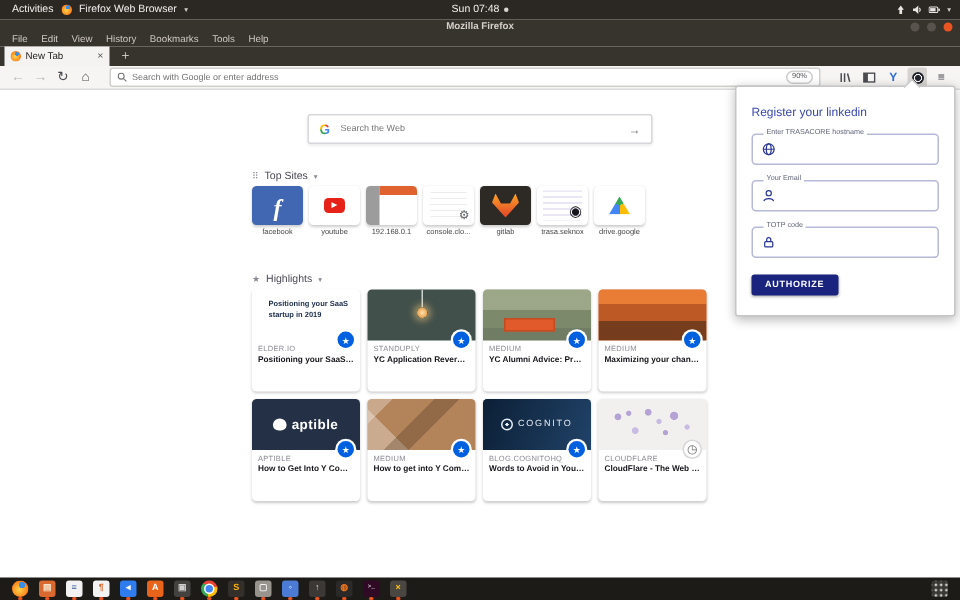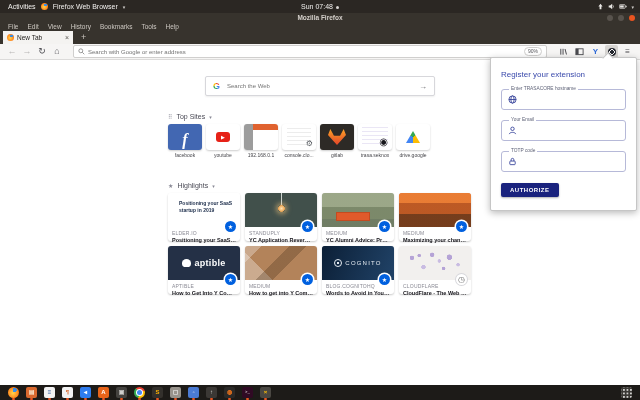--- a/index.html
+++ b/index.html
@@ -68,21 +68,21 @@
   .tile-box.router::after{content:"";position:absolute;top:0;left:9px;right:0;height:6px;background:#e0622f;}
   .tile-box.console::before{content:"";position:absolute;inset:4px 5px;background:linear-gradient(#ececec 1px,transparent 1px) 0 0/100% 4px;}
   .tile-box.console .tile-badge{position:absolute;right:3px;bottom:2px;font-size:8px;}
   .tile-box.gitlab::after{content:"";position:absolute;left:50%;top:50%;width:18px;height:16px;transform:translate(-50%,-50%);background:linear-gradient(#fca326,#e24329);clip-path:polygon(50% 100%,0 38%,13% 0,33% 42%,67% 42%,87% 0,100% 38%);}
   .tile-box.trasa::before{content:"";position:absolute;inset:3px 4px;background:repeating-linear-gradient(0deg,transparent 0 3px,#eae6f5 3px 4px);}
   .tile-box.trasa .tile-badge{position:absolute;right:4px;bottom:3px;font-size:10px;}
   .tile-box.drive::after{content:"";position:absolute;left:50%;top:50%;width:14px;height:12px;transform:translate(-50%,-50%);background:conic-gradient(from 180deg,#4285f4 0 33%,#34a853 33% 66%,#fbbc04 66% 100%);clip-path:polygon(50% 0,100% 100%,0 100%);}
   .tile-box.linkedin .tile-badge{background:#0a66c2;border-radius:2px;width:16px;height:16px;font-weight:bold;font-size:8px;}
 
   .cards{position:absolute;left:168px;top:133px;width:303px;display:flex;flex-wrap:wrap;gap:5px;}
-  .card{position:relative;width:72px;height:48px;background:#fff;border-radius:3px;box-shadow:0 1px 2px rgba(12,12,13,.22);}
+  .card{position:relative;width:72px;height:68px;background:#fff;border-radius:3px;box-shadow:0 1px 2px rgba(12,12,13,.22);}
   .thumb{position:relative;height:34px;border-radius:3px 3px 0 0;overflow:hidden;display:flex;align-items:center;justify-content:center;background:#eee;}
   .thumb-text{position:relative;z-index:2;}
   .badge{position:absolute;right:4px;top:28px;width:11px;height:11px;border-radius:50%;display:flex;align-items:center;justify-content:center;font-size:6px;z-index:3;}
   .badge.bookmark{background:#0060df;color:#fff;box-shadow:0 0 0 1.5px #fff;}
   .badge.bookmark::before{content:"★";}
   .badge.history{background:#fff;color:#737373;box-shadow:0 0 0 1px #d7d7db;}
   .badge.history::before{content:"◷";font-size:8px;}
   .card-domain{font-size:5px;color:#8a8a94;padding:3px 4px 0;letter-spacing:.2px;white-space:nowrap;overflow:hidden;text-overflow:ellipsis;}
   .card-title{font-size:5.5px;font-weight:bold;color:#15141a;padding:1px 4px 0;white-space:nowrap;overflow:hidden;text-overflow:ellipsis;}
 
@@ -370,21 +370,21 @@
           </div>
           <span class="badge history"></span>
           <div class="card-domain">CLOUDFLARE</div>
           <div class="card-title">CloudFlare - The Web Perform…</div>
         </div>
       </div>
   </div>
 
   <div id="popup">
     <span class="popup-notch"></span>
-    <div class="popup-title" style="color: rgb(57, 73, 171);">Register your extension</div>
+    <div class="popup-title" style="color: rgb(57, 73, 171);">Register your linkedin</div>
 
     <div class="pfield">
       <label>Enter TRASACORE hostname</label>
       <svg viewBox="0 0 10 10" fill="none" stroke="currentColor" stroke-width="0.9">
           <circle cx="5" cy="5" r="4"></circle>
           <ellipse cx="5" cy="5" rx="1.8" ry="4"></ellipse>
           <line x1="1" y1="5" x2="9" y2="5"></line>
         </svg>
       <input type="text" style="">
     </div>

